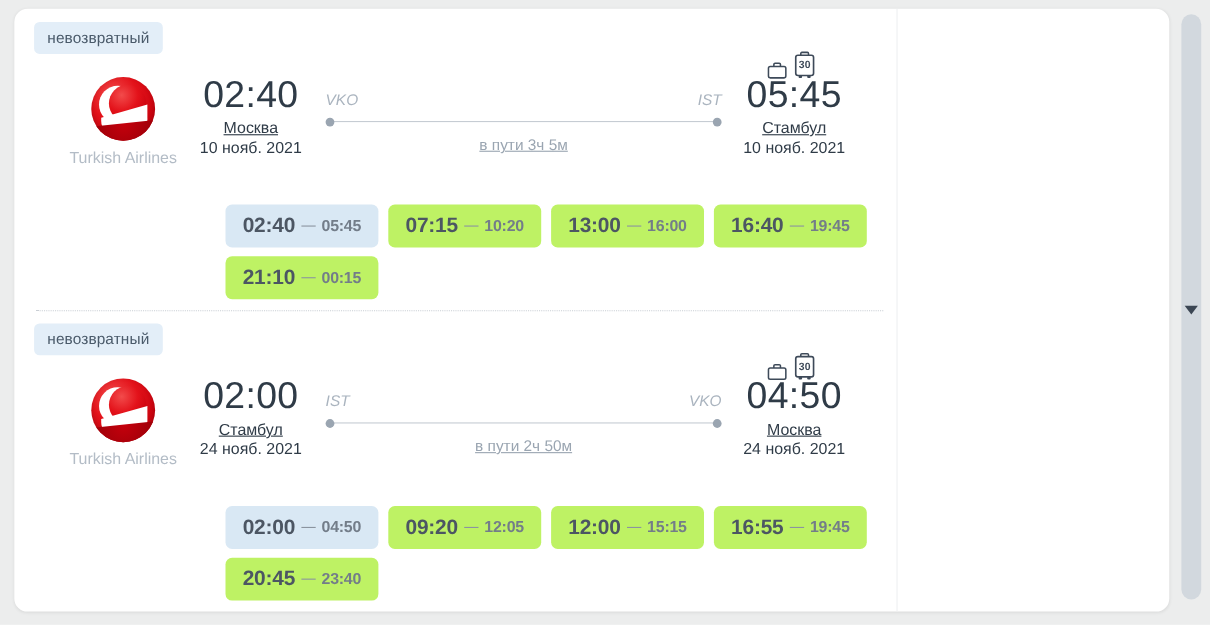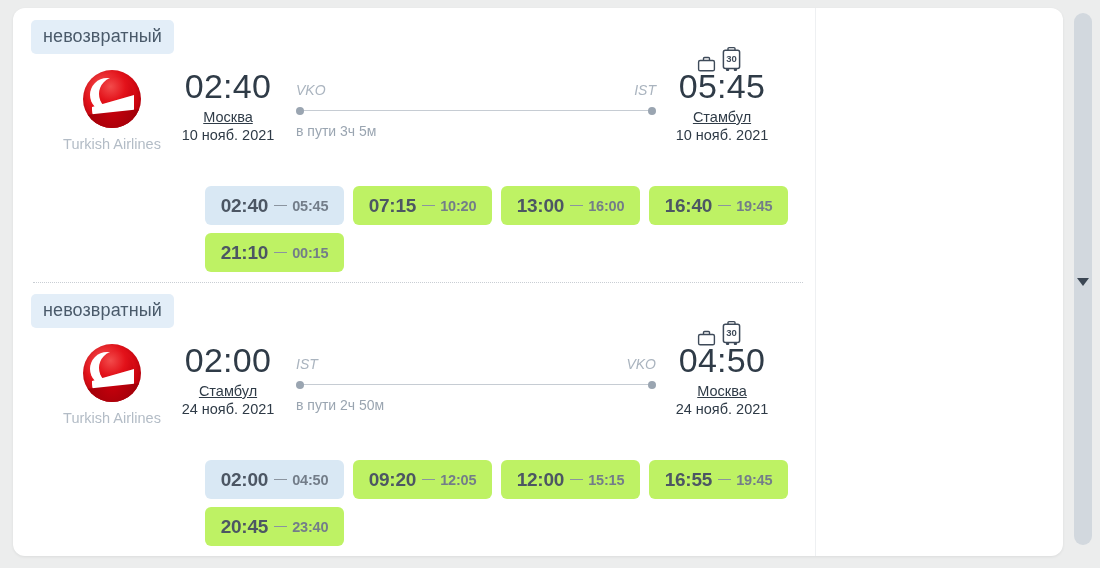--- a/index.html
+++ b/index.html
@@ -61,21 +61,21 @@
     border-top: 1px dotted #c9ced4;
     height: 0;
   }
 
   .refund-badge {
     position: absolute;
     left: 18px;
     top: 12px;
     background: #e3eef8;
     color: #4a5a6a;
-    font-size: 18px;
+    font-size: 14px;
     padding: 6px 12px 7px 12px;
     border-radius: 5px;
     letter-spacing: 0.1px;
     white-space: nowrap;
   }
 
   
   .leg-main {
     position: absolute;
     left: 0;
@@ -214,23 +214,25 @@
     top: 1px;
     width: 8px;
     height: 8px;
     border-radius: 50%;
     background: #9aa5b1;
   }
   .route-line .dot.left { left: 0; }
   .route-line .dot.right { right: 0; }
 
   .route-duration {
+    text-align: center;
     font-size: 14px;
     color: #9aa5b1;
     margin-top: 7px;
+    text-decoration: underline;
   }
 
   
   .baggage {
     position: absolute;
     right: 72px;
     top: 38px;
     display: flex;
     align-items: flex-end;
     gap: 3px;

